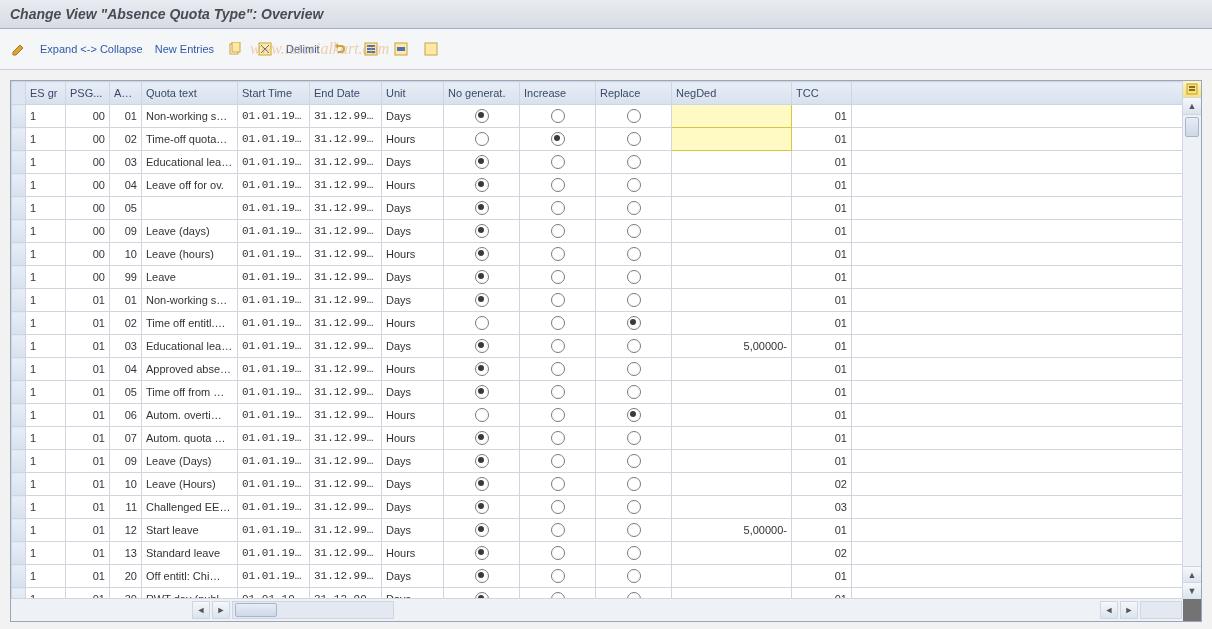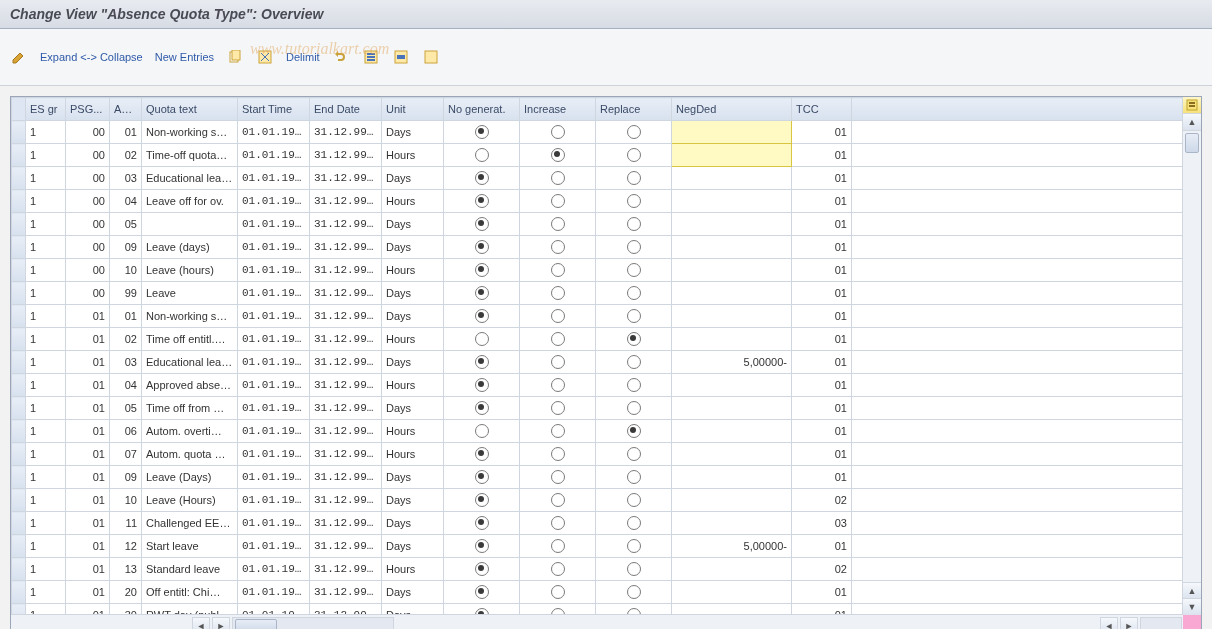--- a/index.html
+++ b/index.html
@@ -19,21 +19,21 @@
   .titlebar h1 {
     margin: 0;
     font-size: 14px;
     font-style: italic;
     font-weight: bold;
     color: #4a4a55;
   }
   .toolbar {
     background: #f5f6f8;
     border-bottom: 1px solid #cdd2da;
-    padding: 16px 10px;
+    padding: 8px 10px;
     display: flex;
     align-items: center;
     gap: 12px;
     height: 24px;
   }
   .toolbar .tbtn {
     color: #2f5aa8;
     cursor: pointer;
     display: inline-flex;
     align-items: center;
@@ -53,21 +53,21 @@
     color: #e0a050;
     opacity:0.45;
     pointer-events:none;
     font-style:italic;
   }
 
   .tablewrap {
     position: relative;
     margin: 10px;
     border: 1px solid #9aa6b8;
-    background: #f9a8d4;
+    background: #737373;
     height: 540px;
     overflow: hidden;
   }
   .gridarea {
     position: absolute;
     left: 0; top: 0; right: 18px; bottom: 22px;
     overflow: hidden;
   }
   table.grid {
     border-collapse: collapse;

